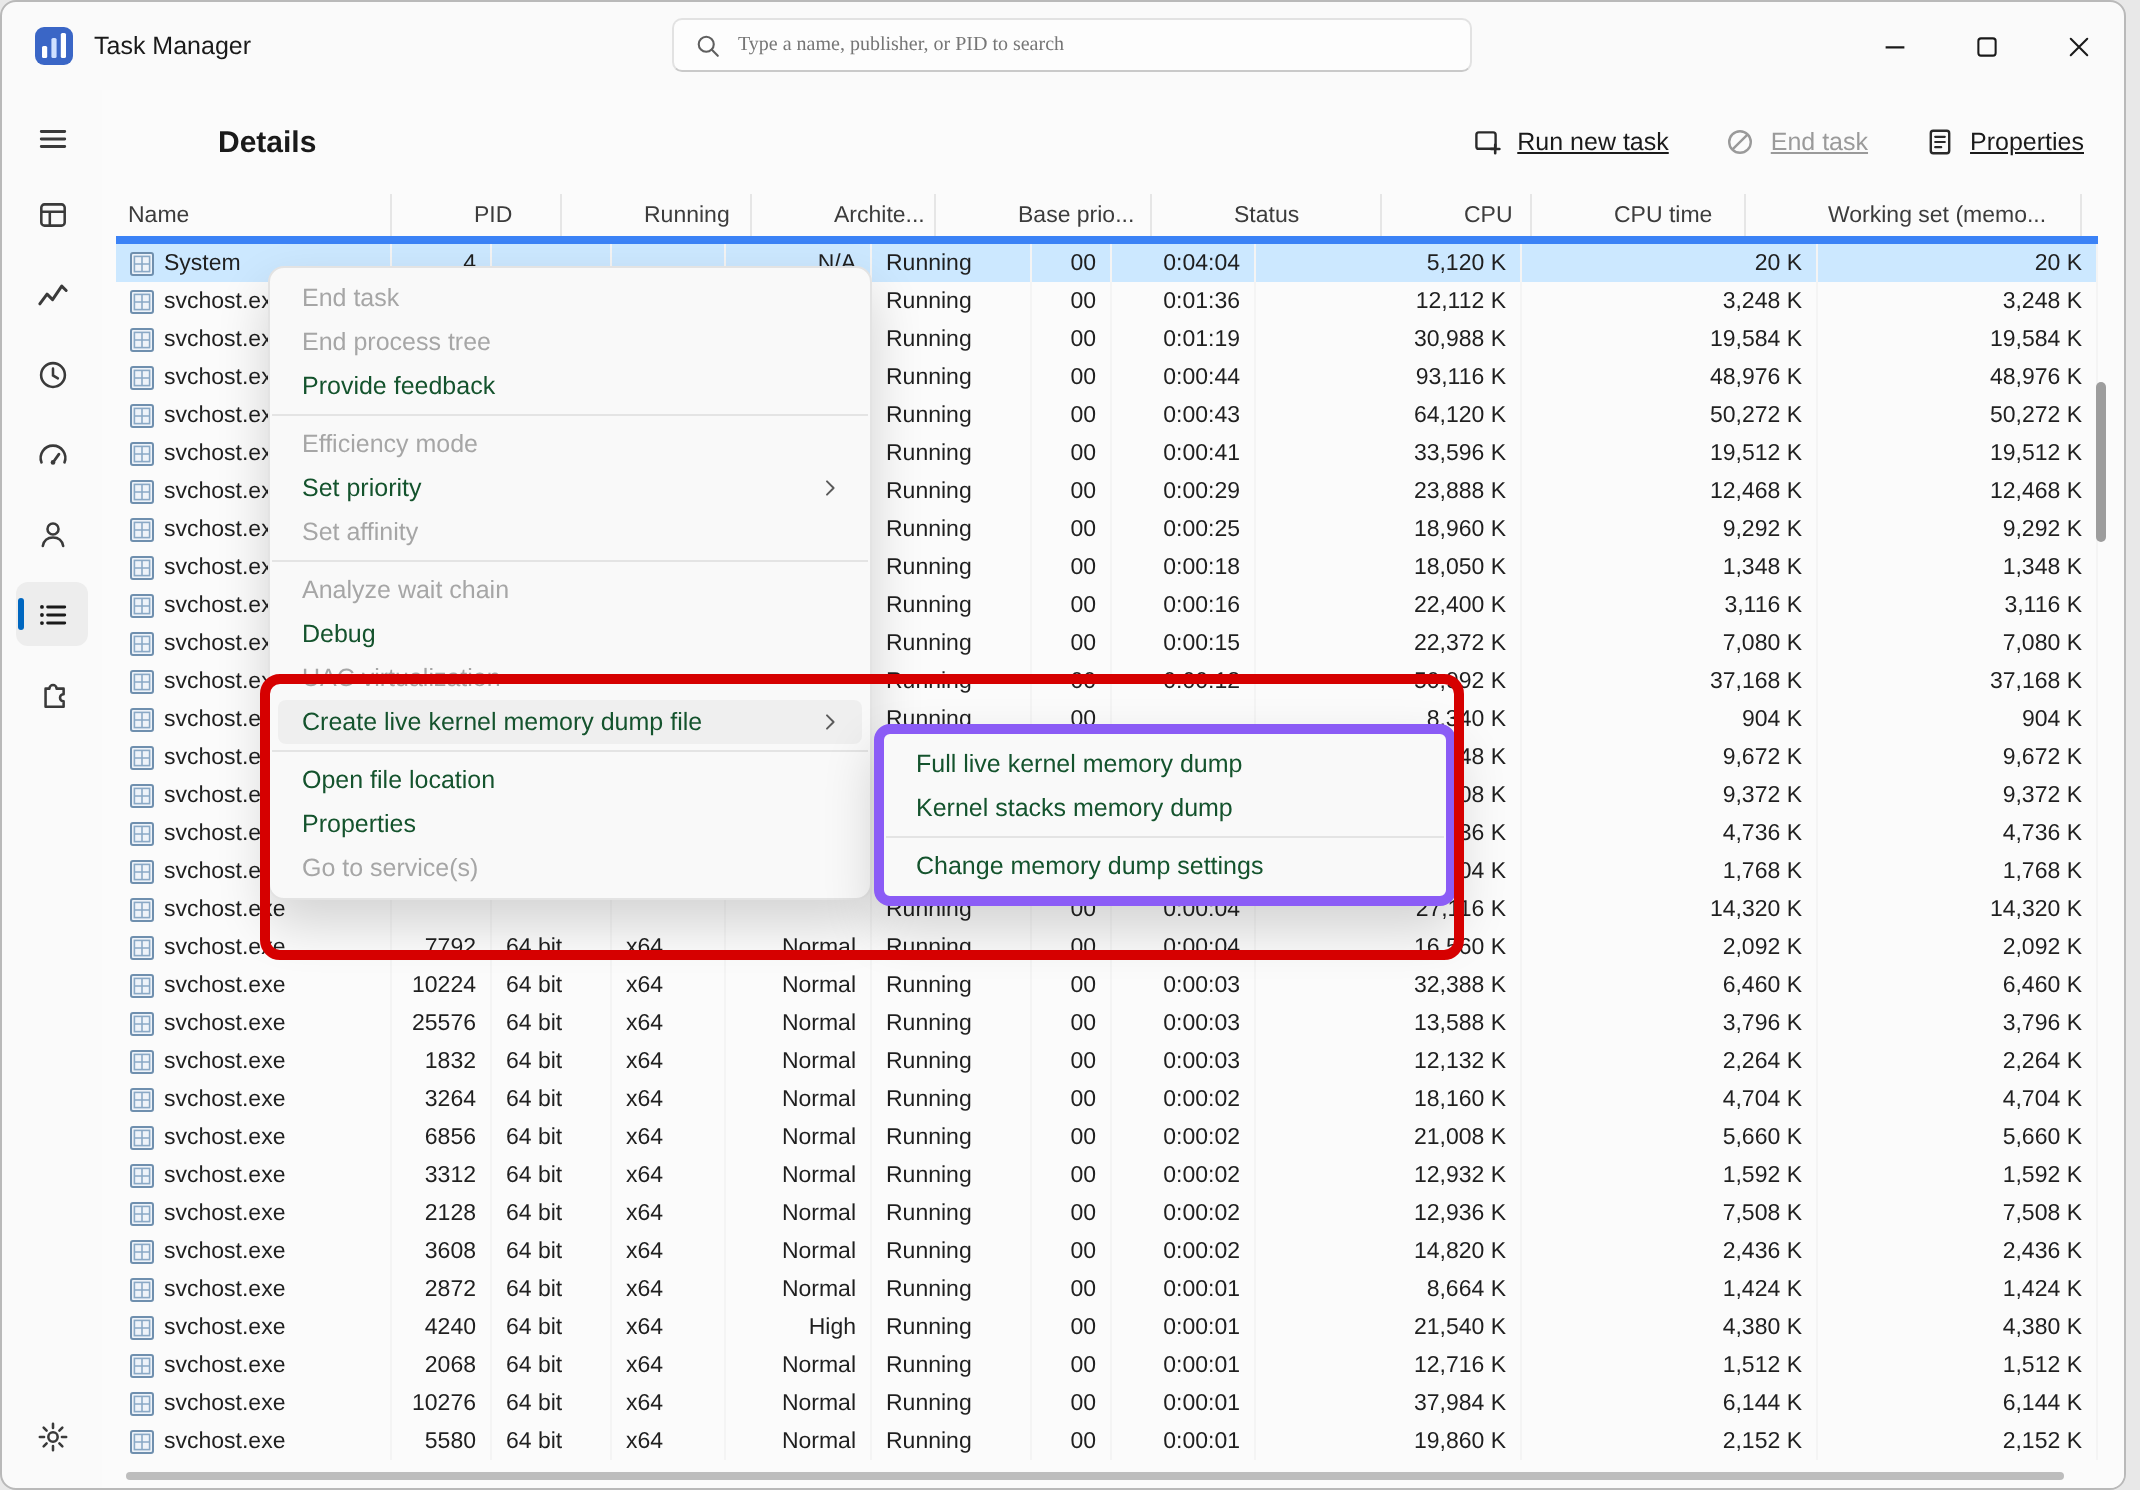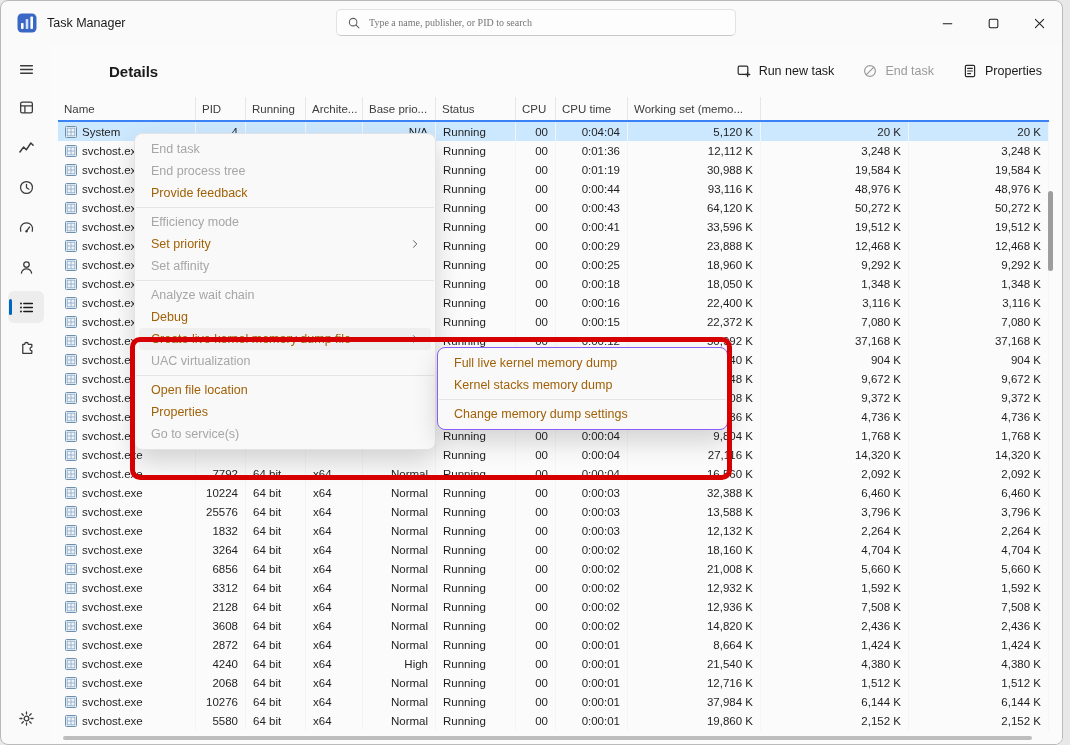--- a/index.html
+++ b/index.html
@@ -34,47 +34,47 @@
   .accent-pill { position: absolute; left: 1px; top: 8px; width: 3px; height: 16px;
                  border-radius: 2px; background: #0067c0; }
   #sidebar-nav { display: flex; flex-direction: column; gap: 8px; margin-top: 6px; }
   .sidebar-bottom { margin-top: auto; margin-bottom: 12px; }
 
   .main { flex: 1; position: relative; background: #fbfbfb; }
   .toolbar { height: 52px; display: flex; align-items: center; padding: 0 20px; }
   .heading { font-size: 15px; font-weight: 700; color: #1a1a1a; margin-left: 38px; }
   .toolbar-actions { margin-left: auto; display: flex; gap: 28px; align-items: center; }
   .tbtn { display: flex; align-items: center; gap: 7px; font-size: 12.5px; color: #1a1a1a;
-          background: none; border: none; font-family: "Liberation Sans", sans-serif; }
+          background: none; border: none; font-family: "Liberation Sans", sans-serif; text-decoration: underline; }
   .tbtn .icn { width: 16px; height: 16px; }
   .tbtn.disabled { color: #9a9a9a; }
 
   
   .table { position: absolute; left: 7px; top: 52px; width: 991px; }
   .grid { display: grid; grid-template-columns: 138px 50px 60px 57px 73px 80px 40px 72px 133px 148px 140px; }
-  .thead { height: 25px; border-bottom: 2px solid #3b82f6; }
+  .thead { height: 25px; border-bottom: 4px solid #3b82f6; gap: 35px; }
   .hcell { font-size: 11.5px; color: #3c3c3c; display: flex; align-items: center; padding: 0 6px;
            border-right: 1px solid #e6e6e6; overflow: hidden; white-space: nowrap; }
   .trow { height: 19px; align-items: center; }
   .trow.selected { background: #cce8ff; }
   .cell { font-size: 11.5px; color: #1f1f1f; padding: 0 7px; white-space: nowrap; overflow: hidden;
           border-right: 1px solid #f4f4f4; height: 100%; display: flex; align-items: center; }
   .cell.right { justify-content: flex-end; }
   .cell .app-ico { width: 12px; height: 12px; margin-right: 5px; flex: 0 0 auto; }
   .cell .app-ico svg { width: 100%; height: 100%; display: block; }
 
   
   .context-menu { position: absolute; left: 133px; top: 132px; width: 302px; background: #f9f9f9;
                   border: 1px solid #e3e3e3; border-radius: 8px; padding: 4px 0;
                   box-shadow: 0 12px 26px rgba(0,0,0,.16); z-index: 20; }
-  .submenu { position: absolute; left: 436px; top: 346px; width: 291px; background: #f9f9f9;
-             border: 1px solid #8b5cf6; border-radius: 8px; padding: 4px 0;
+  .submenu { position: absolute; left: 436px; top: 361px; width: 291px; background: #f9f9f9;
+             border: 5px solid #8b5cf6; border-radius: 8px; padding: 4px 0;
              box-shadow: 0 12px 26px rgba(0,0,0,.16); z-index: 21; }
   .menu-item { height: 22px; display: flex; align-items: center; margin: 0 4px;
-               padding: 0 10px 0 12px; border-radius: 4px; font-size: 12.5px; color: #a16207; }
+               padding: 0 10px 0 12px; border-radius: 4px; font-size: 12.5px; color: #14532d; }
   .menu-item.disabled { color: #a6a6a6; }
   .menu-item.highlighted { background: #efefef; }
   .menu-item .chev { margin-left: auto; width: 12px; height: 12px; }
   .menu-item .chev svg { width: 100%; height: 100%; display: block; }
   .menu-sep { height: 1px; background: #e4e4e4; margin: 3px 1px; }
 
   
   .red-rect { position: absolute; left: 129px; top: 336px; width: 602px; height: 143px;
               border: 5px solid #d60000; border-radius: 10px; z-index: 30; pointer-events: none; }
   .v-scroll { position: absolute; right: 9px; top: 190px; width: 5px; height: 80px;
@@ -992,31 +992,31 @@
       <div class="menu-item disabled">
         <span>Set affinity</span>
       </div>
       <div class="menu-sep"></div>
       <div class="menu-item disabled">
         <span>Analyze wait chain</span>
       </div>
       <div class="menu-item">
         <span>Debug</span>
       </div>
+      <div class="menu-item disabled">
+        <span>UAC virtualization</span>
+      </div>
       <div class="menu-item highlighted">
         <span>Create live kernel memory dump file</span>
         <span class="chev">
           <svg viewBox="0 0 16 16">
             <path d="M6 3.6L10.4 8L6 12.4" fill="none" stroke="#5a5a5a" stroke-width="1.3" stroke-linecap="round" stroke-linejoin="round"></path>
           </svg>
         </span>
       </div>
-      <div class="menu-item disabled">
-        <span>UAC virtualization</span>
-      </div>
       <div class="menu-sep"></div>
       <div class="menu-item">
         <span>Open file location</span>
       </div>
       <div class="menu-item">
         <span>Properties</span>
       </div>
       <div class="menu-item disabled">
         <span>Go to service(s)</span>
       </div>

